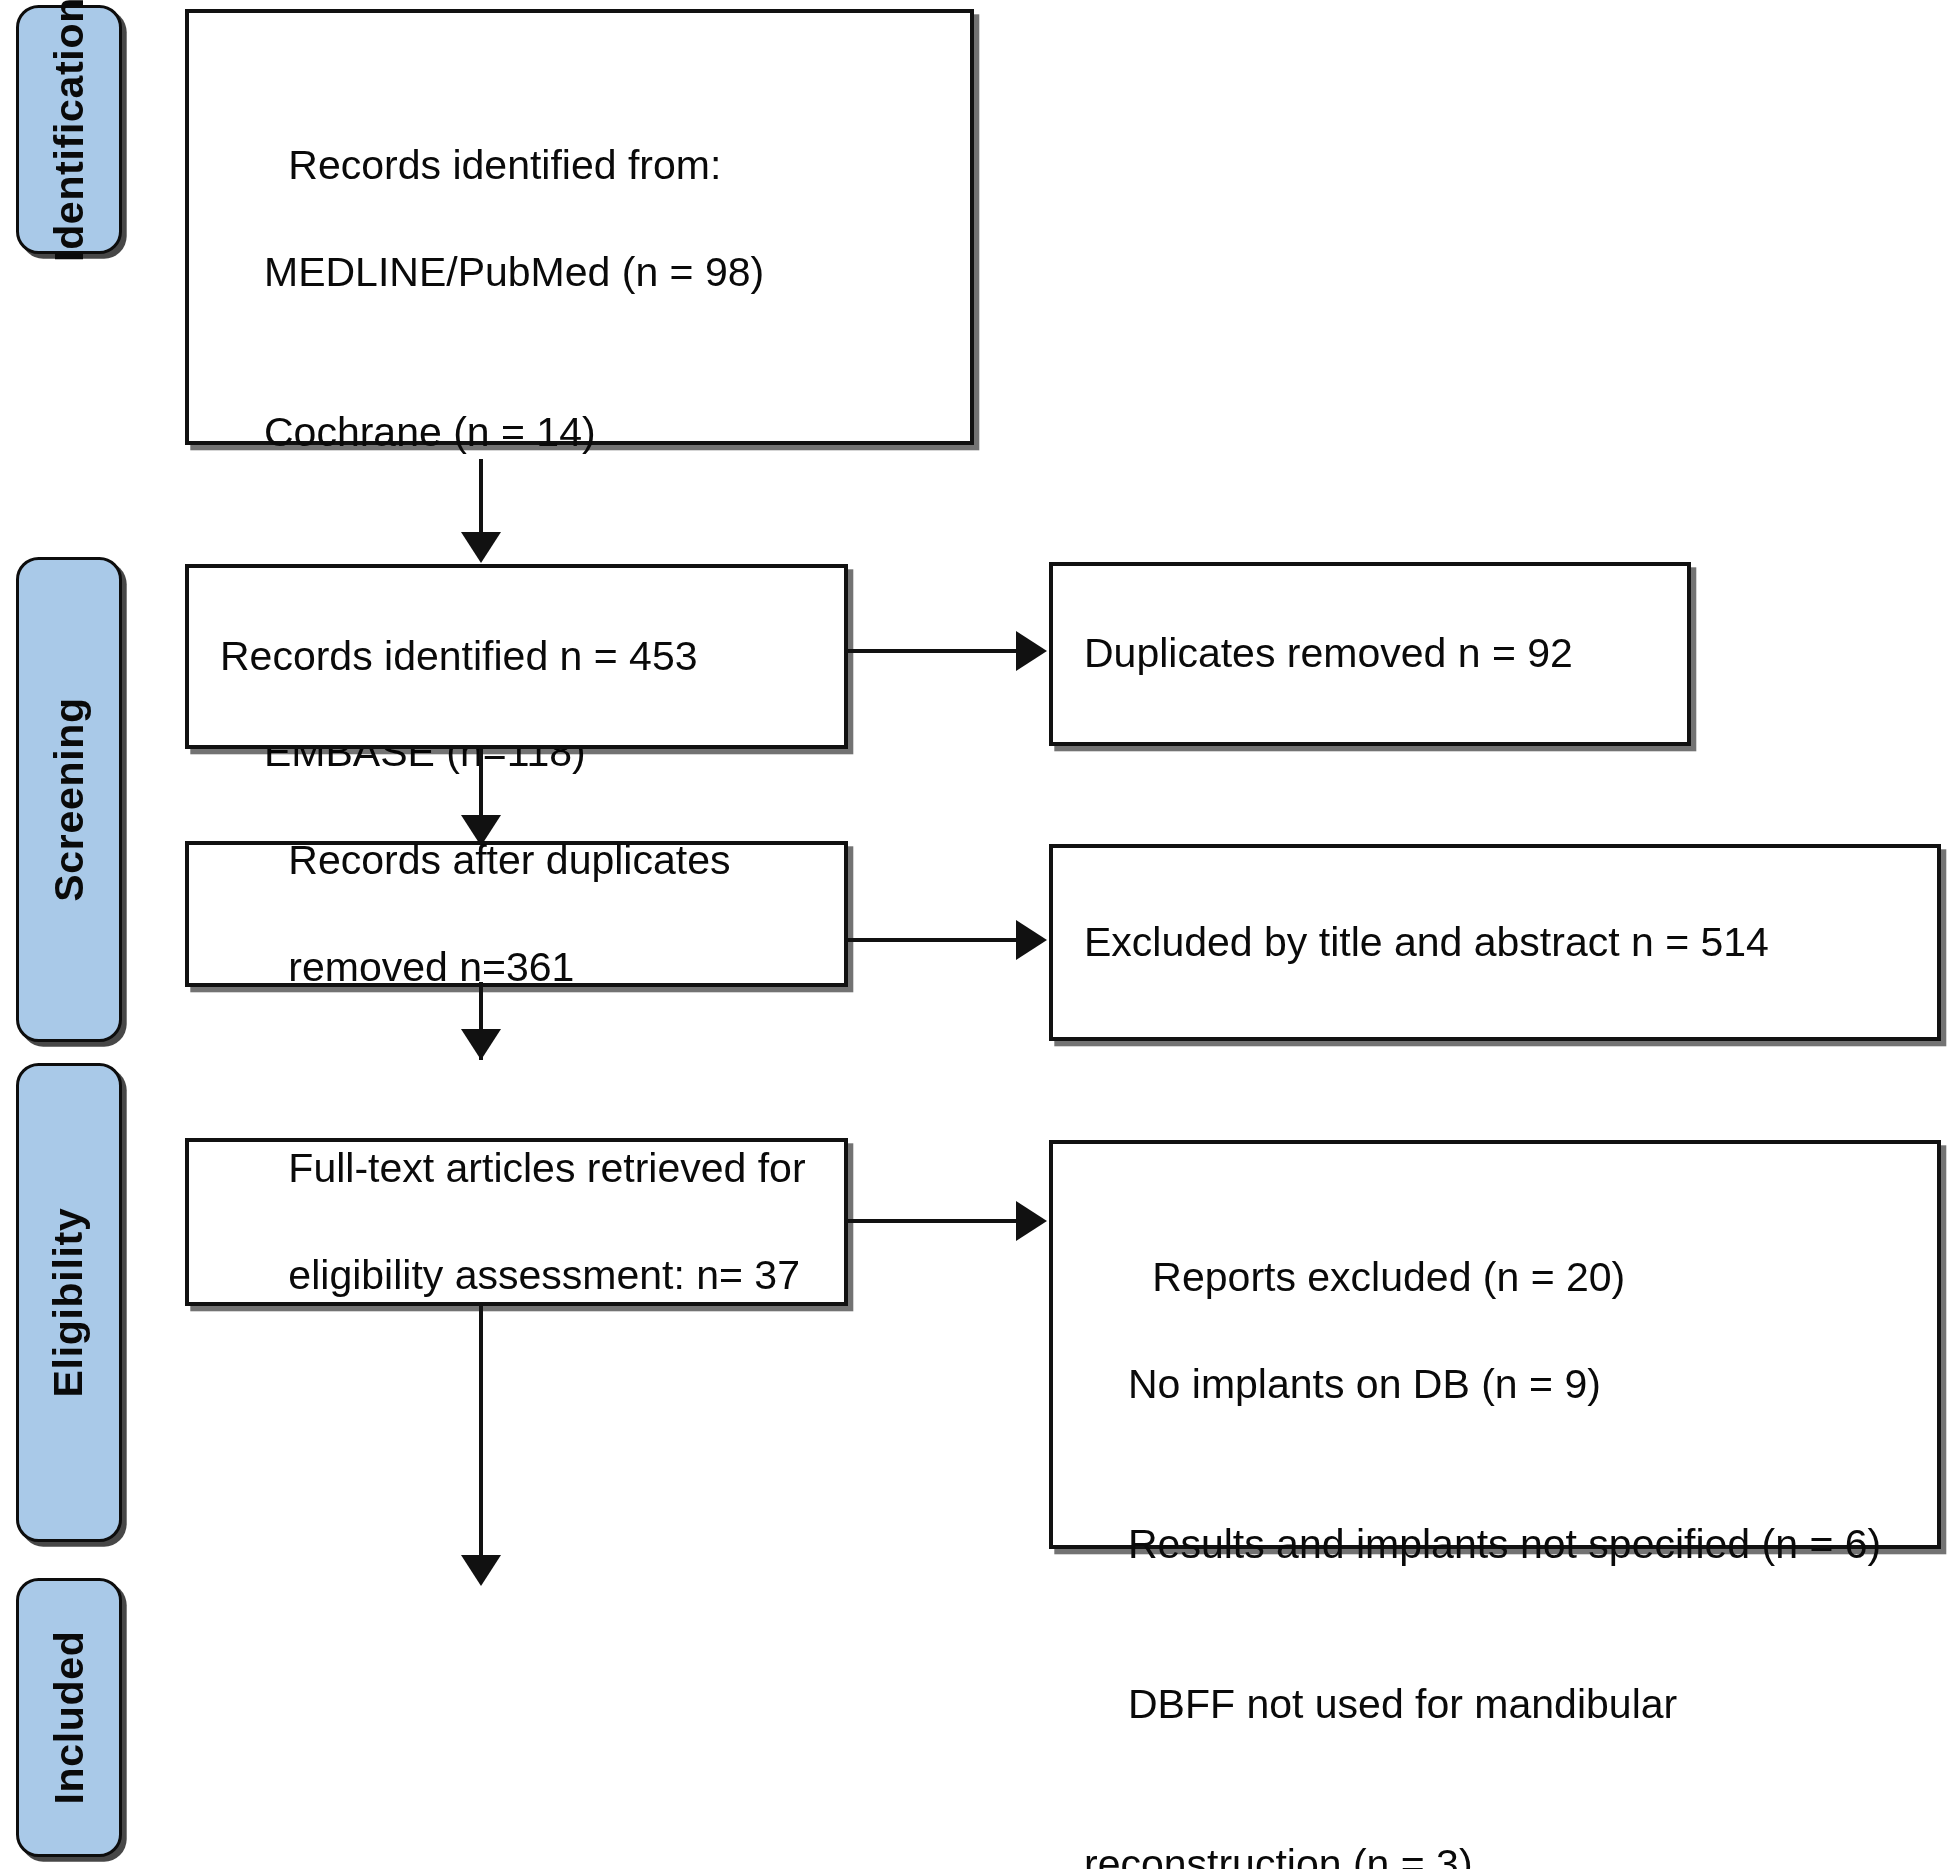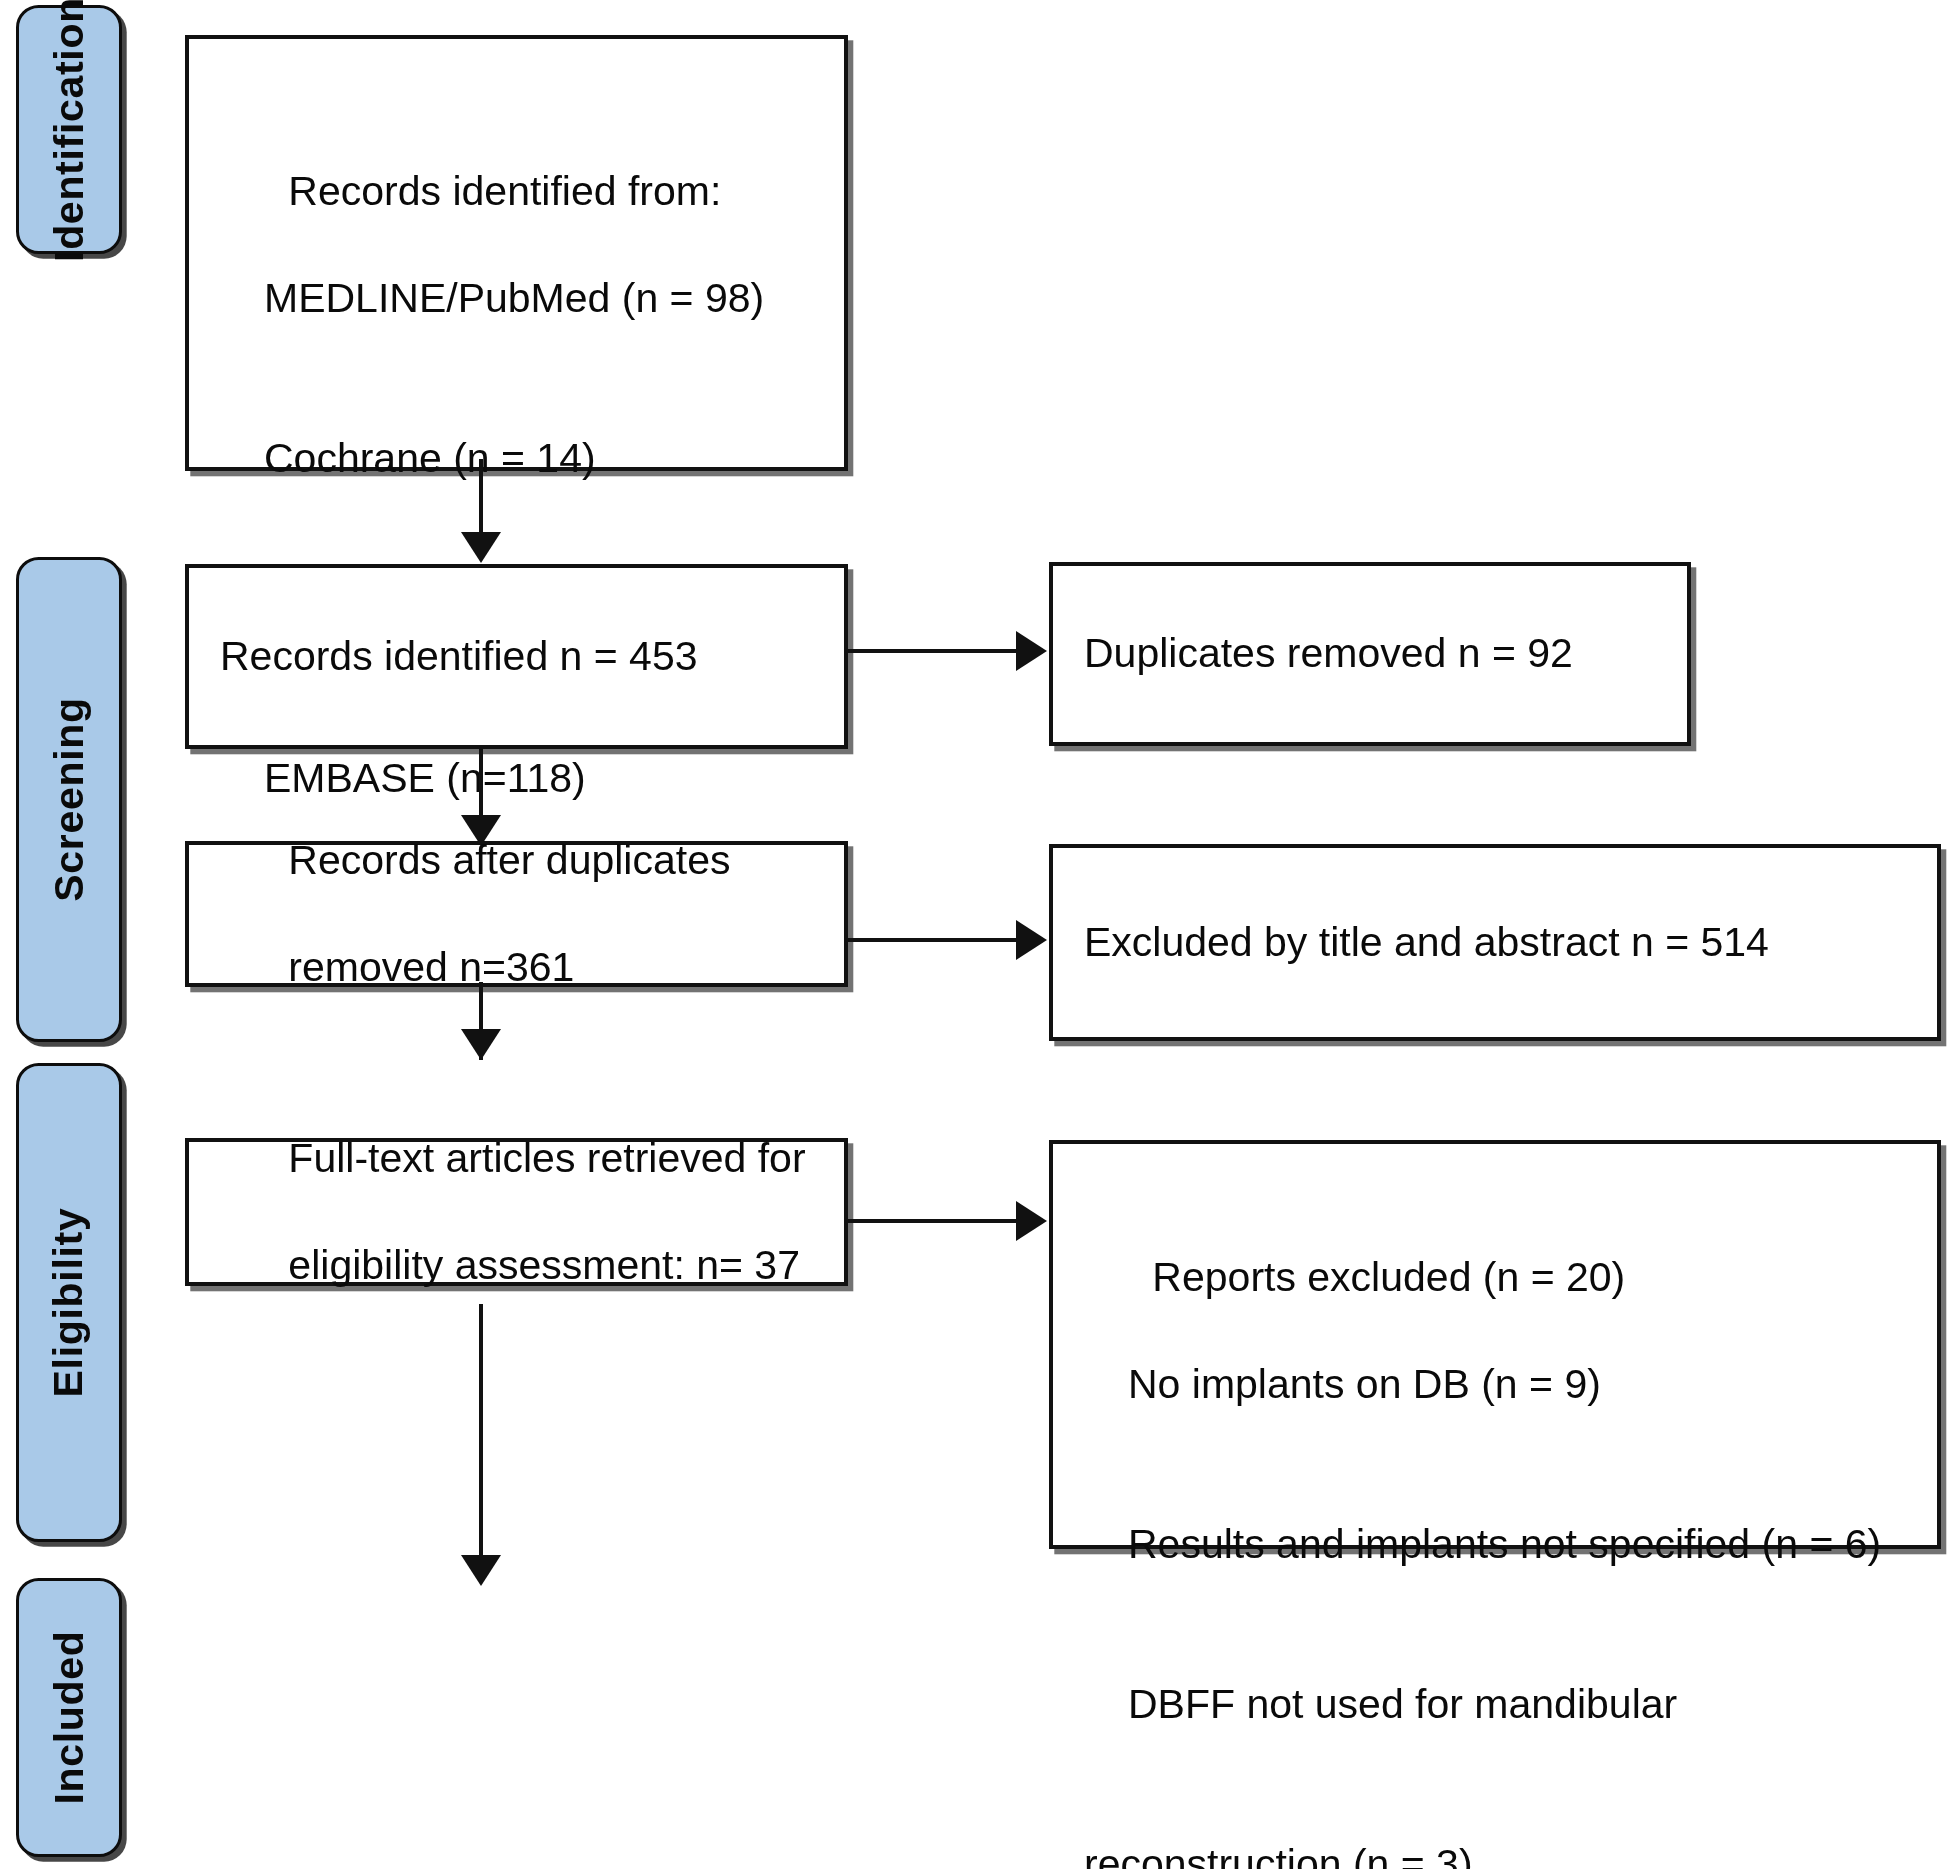--- a/index.html
+++ b/index.html
@@ -108,21 +108,21 @@
   </div>
 
   <div class="phase-pill" style="left:16px; top:1063px; width:106px; height:479px;">
     <span class="phase-text">Eligibility</span>
   </div>
 
   <div class="phase-pill" style="left:16px; top:1578px; width:106px; height:279px;">
     <span class="phase-text">Included</span>
   </div>
 
-  <div class="flow-box" style="left:185px; top:35px; width:663px; height:436px;">
+  <div class="flow-box" style="left:185px; top:9px; width:789px; height:436px;">
     <div class="box-text" style="top:73px;">
       <span>Records identified from:</span>
       <span class="indent-1">MEDLINE/PubMed (n = 98)</span>
       <span class="indent-1">Cochrane (n = 14)</span>
       <span class="indent-1">SCOPUS (n=219)</span>
       <span class="indent-1">EMBASE (n=118)</span>
       <span class="indent-1">Manual search (n=4)</span>
     </div>
   </div>
 
@@ -153,21 +153,21 @@
   <div class="h-line" style="left:847px; top:938px; width:171px; height:4px;"></div>
   <div class="arrow-right" style="left:1016px; top:920px;"></div>
 
   <div class="flow-box" style="left:1049px; top:844px; width:892px; height:197px;">
     <div class="box-text vcenter">Excluded by title and abstract n = 514</div>
   </div>
 
   <div class="v-line" style="left:479px; top:982px; width:4px; height:78px;"></div>
   <div class="arrow-down" style="left:461px; top:1029px;"></div>
 
-  <div class="flow-box" style="left:185px; top:1138px; width:663px; height:148px;">
+  <div class="flow-box" style="left:185px; top:1138px; width:663px; height:168px;">
     <div class="box-text vcenter">
       <span>Full-text articles retrieved for</span><br>
       <span>eligibility assessment: n= 37</span>
     </div>
   </div>
 
   <div class="h-line" style="left:847px; top:1219px; width:171px; height:4px;"></div>
   <div class="arrow-right" style="left:1016px; top:1201px;"></div>
 
   <div class="flow-box" style="left:1049px; top:1140px; width:892px; height:409px;text-decoration:underline;">

